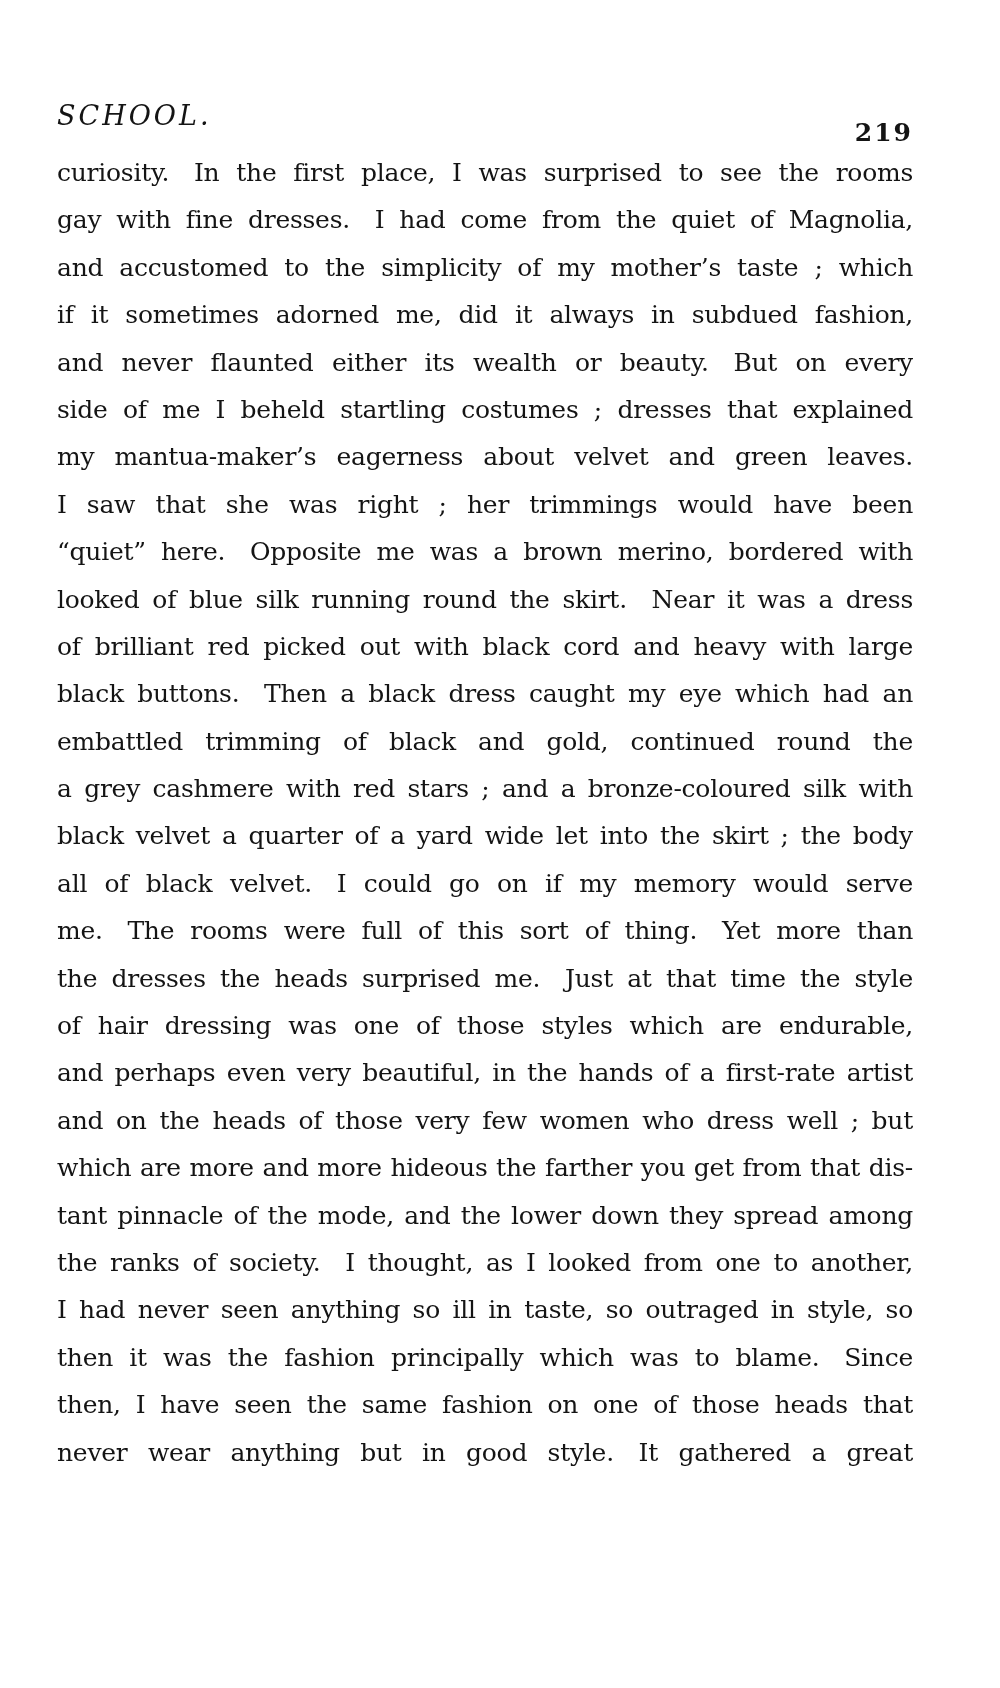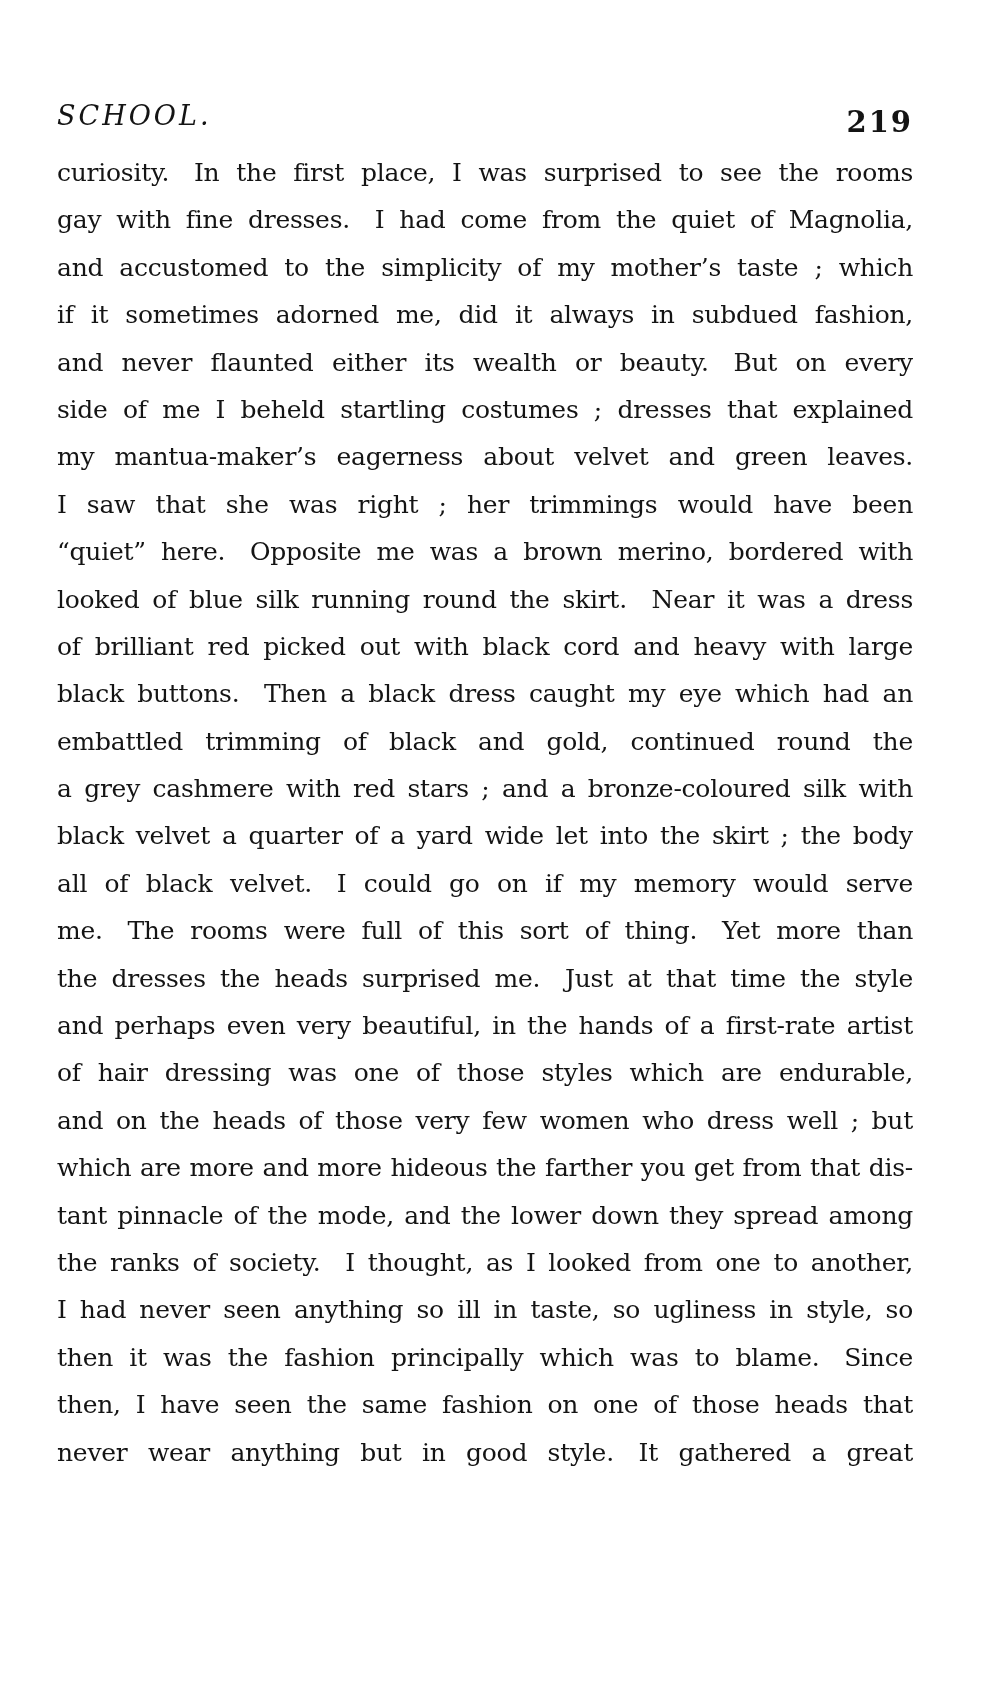--- a/index.html
+++ b/index.html
@@ -29,23 +29,23 @@
     right: 0;
     top: 0;
     text-align: left;
     font-style: italic;
     font-size: 27px;
     letter-spacing: 3px;
   }
   .page-number {
     position: absolute;
     right: 0;
-    top: 5px;
+    top: 18px;
     font-weight: bold;
-    font-size: 29px;
+    font-size: 25px;
     letter-spacing: 2px;
   }
   .body-text {
     position: absolute;
     left: 57px;
     top: 149px;
     width: 856px;
   }
   .line {
     height: 47.4px;
@@ -78,24 +78,24 @@
       <div class="line">“quiet” here. Opposite me was a brown merino, bordered with</div>
       <div class="line">looked of blue silk running round the skirt. Near it was a dress</div>
       <div class="line">of brilliant red picked out with black cord and heavy with large</div>
       <div class="line">black buttons. Then a black dress caught my eye which had an</div>
       <div class="line">embattled trimming of black and gold, continued round the</div>
       <div class="line">a grey cashmere with red stars ; and a bronze-coloured silk with</div>
       <div class="line">black velvet a quarter of a yard wide let into the skirt ; the body</div>
       <div class="line">all of black velvet. I could go on if my memory would serve</div>
       <div class="line">me. The rooms were full of this sort of thing. Yet more than</div>
       <div class="line">the dresses the heads surprised me. Just at that time the style</div>
+      <div class="line">of hair dressing was one of those styles which are endurable,</div>
       <div class="line">and perhaps even very beautiful, in the hands of a first-rate artist</div>
-      <div class="line">of hair dressing was one of those styles which are endurable,</div>
       <div class="line">and on the heads of those very few women who dress well ; but</div>
       <div class="line">which are more and more hideous the farther you get from that dis-</div>
       <div class="line">tant pinnacle of the mode, and the lower down they spread among</div>
       <div class="line">the ranks of society. I thought, as I looked from one to another,</div>
-      <div class="line">I had never seen anything so ill in taste, so ugliness in style, so</div>
+      <div class="line">I had never seen anything so ill in taste, so outraged in style, so</div>
       <div class="line">then it was the fashion principally which was to blame. Since</div>
       <div class="line">then, I have seen the same fashion on one of those heads that</div>
       <div class="line">never wear anything but in good style. It gathered a great</div>
     </div>
 </div>
 
 </body></html>

